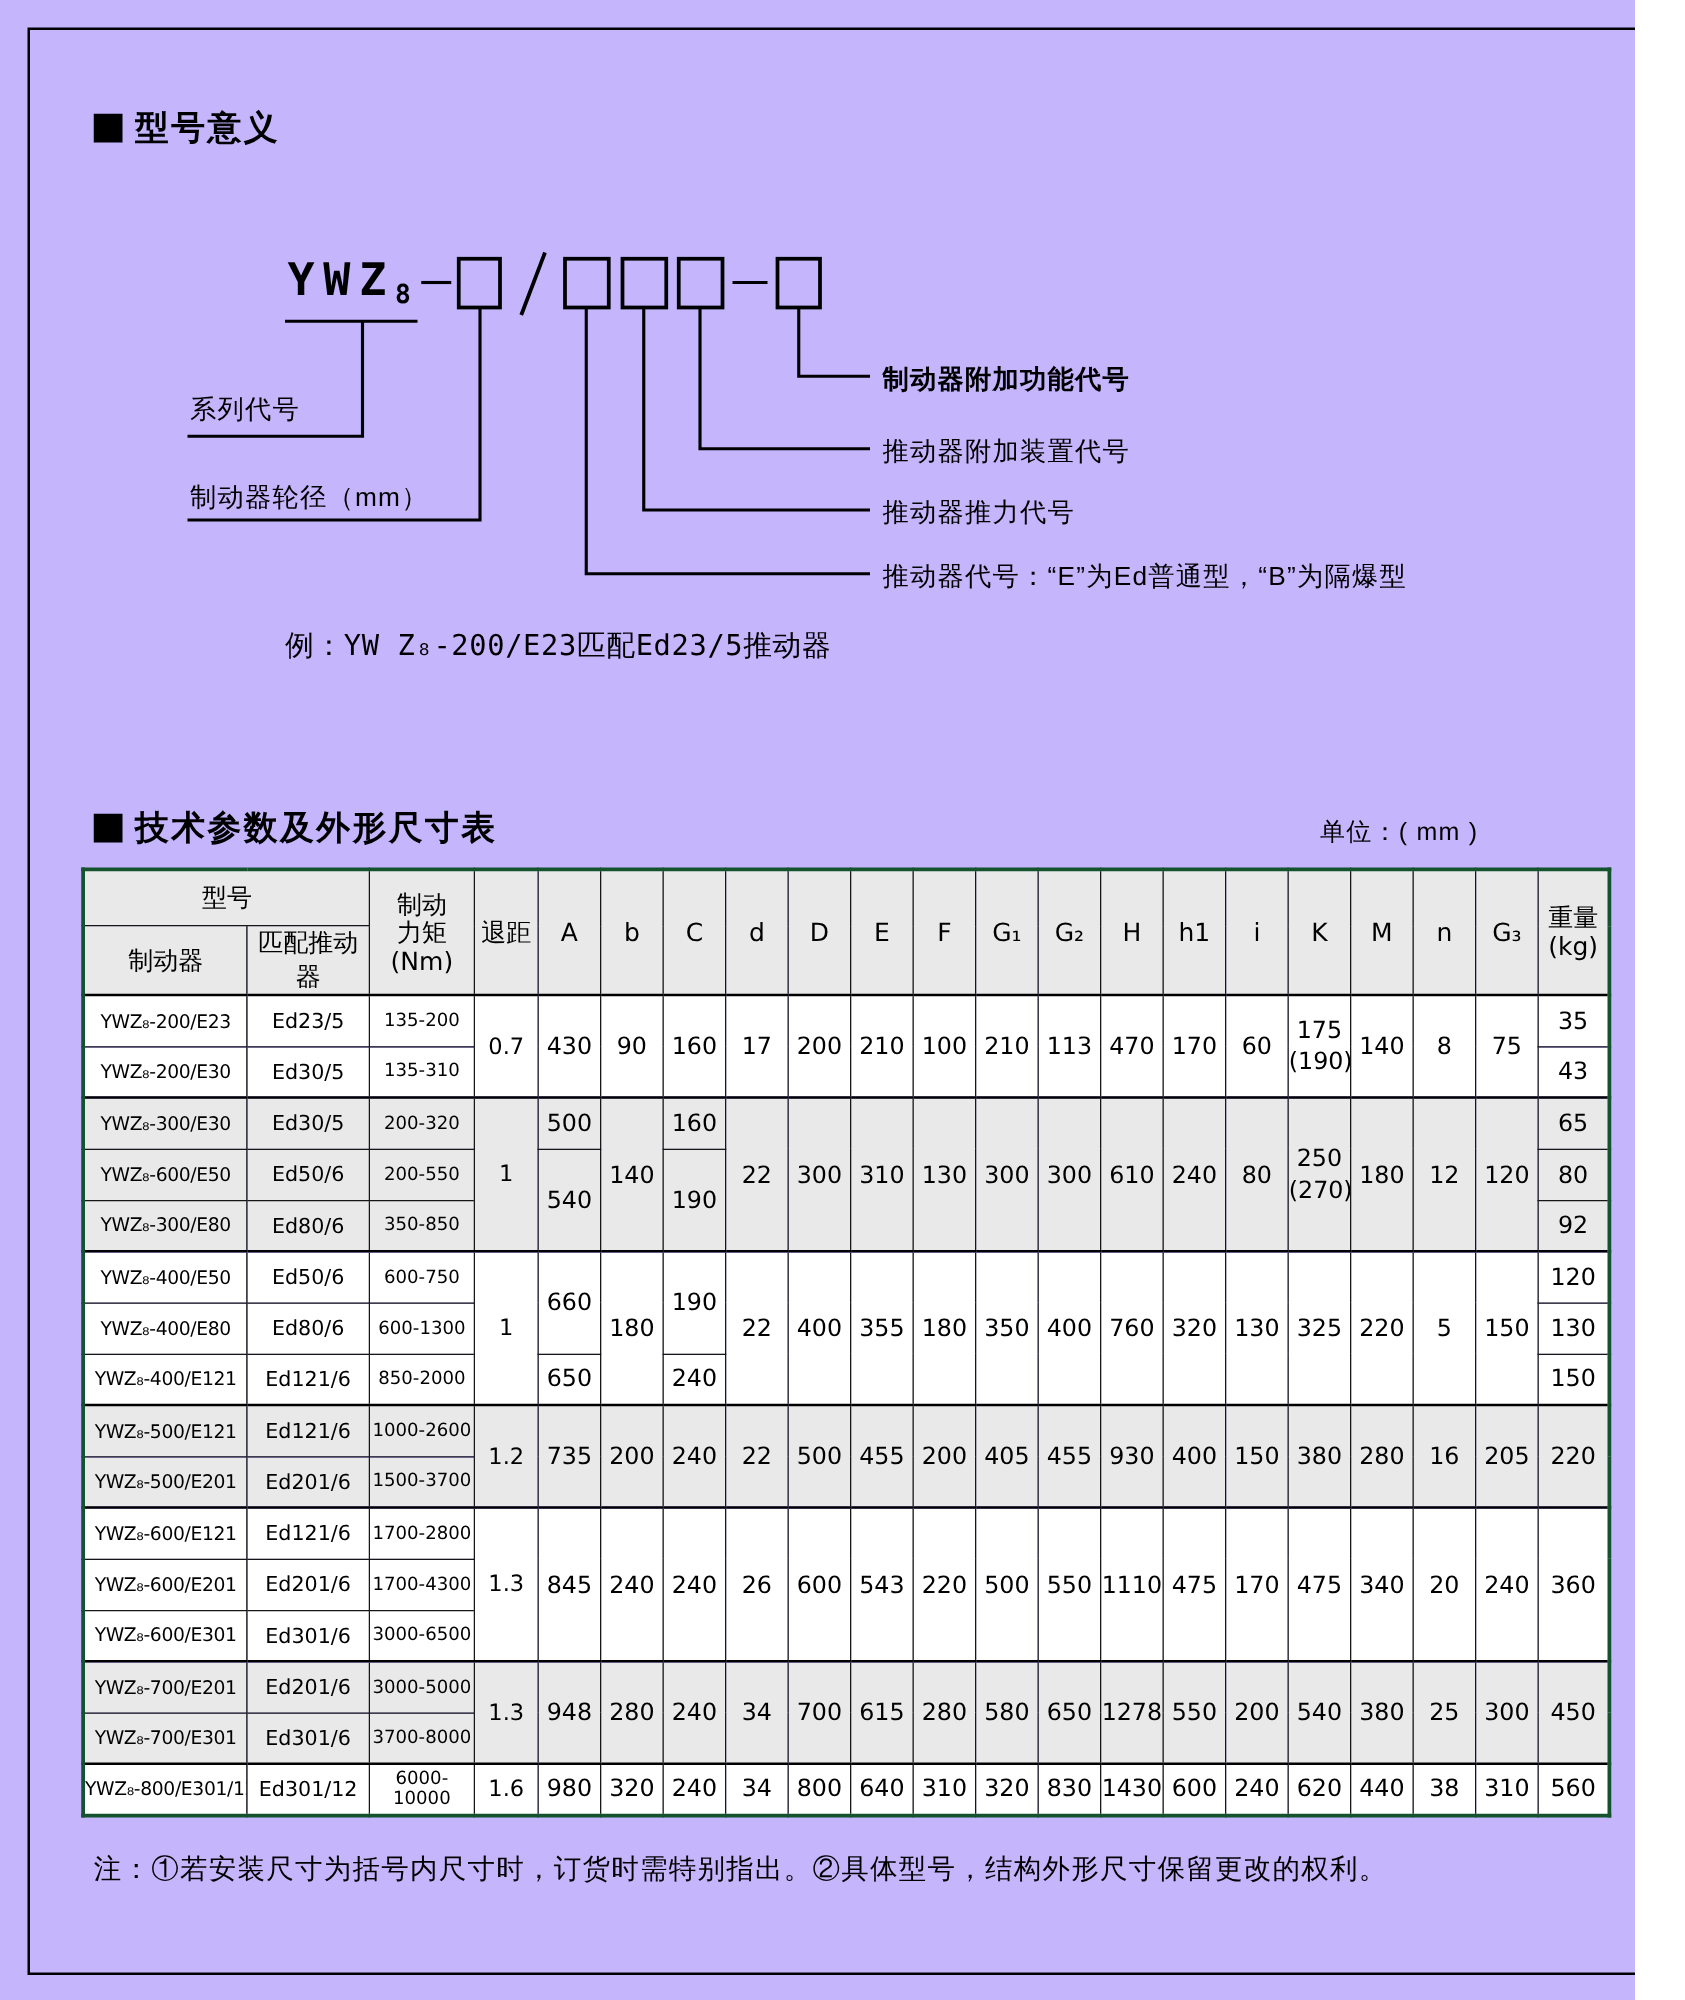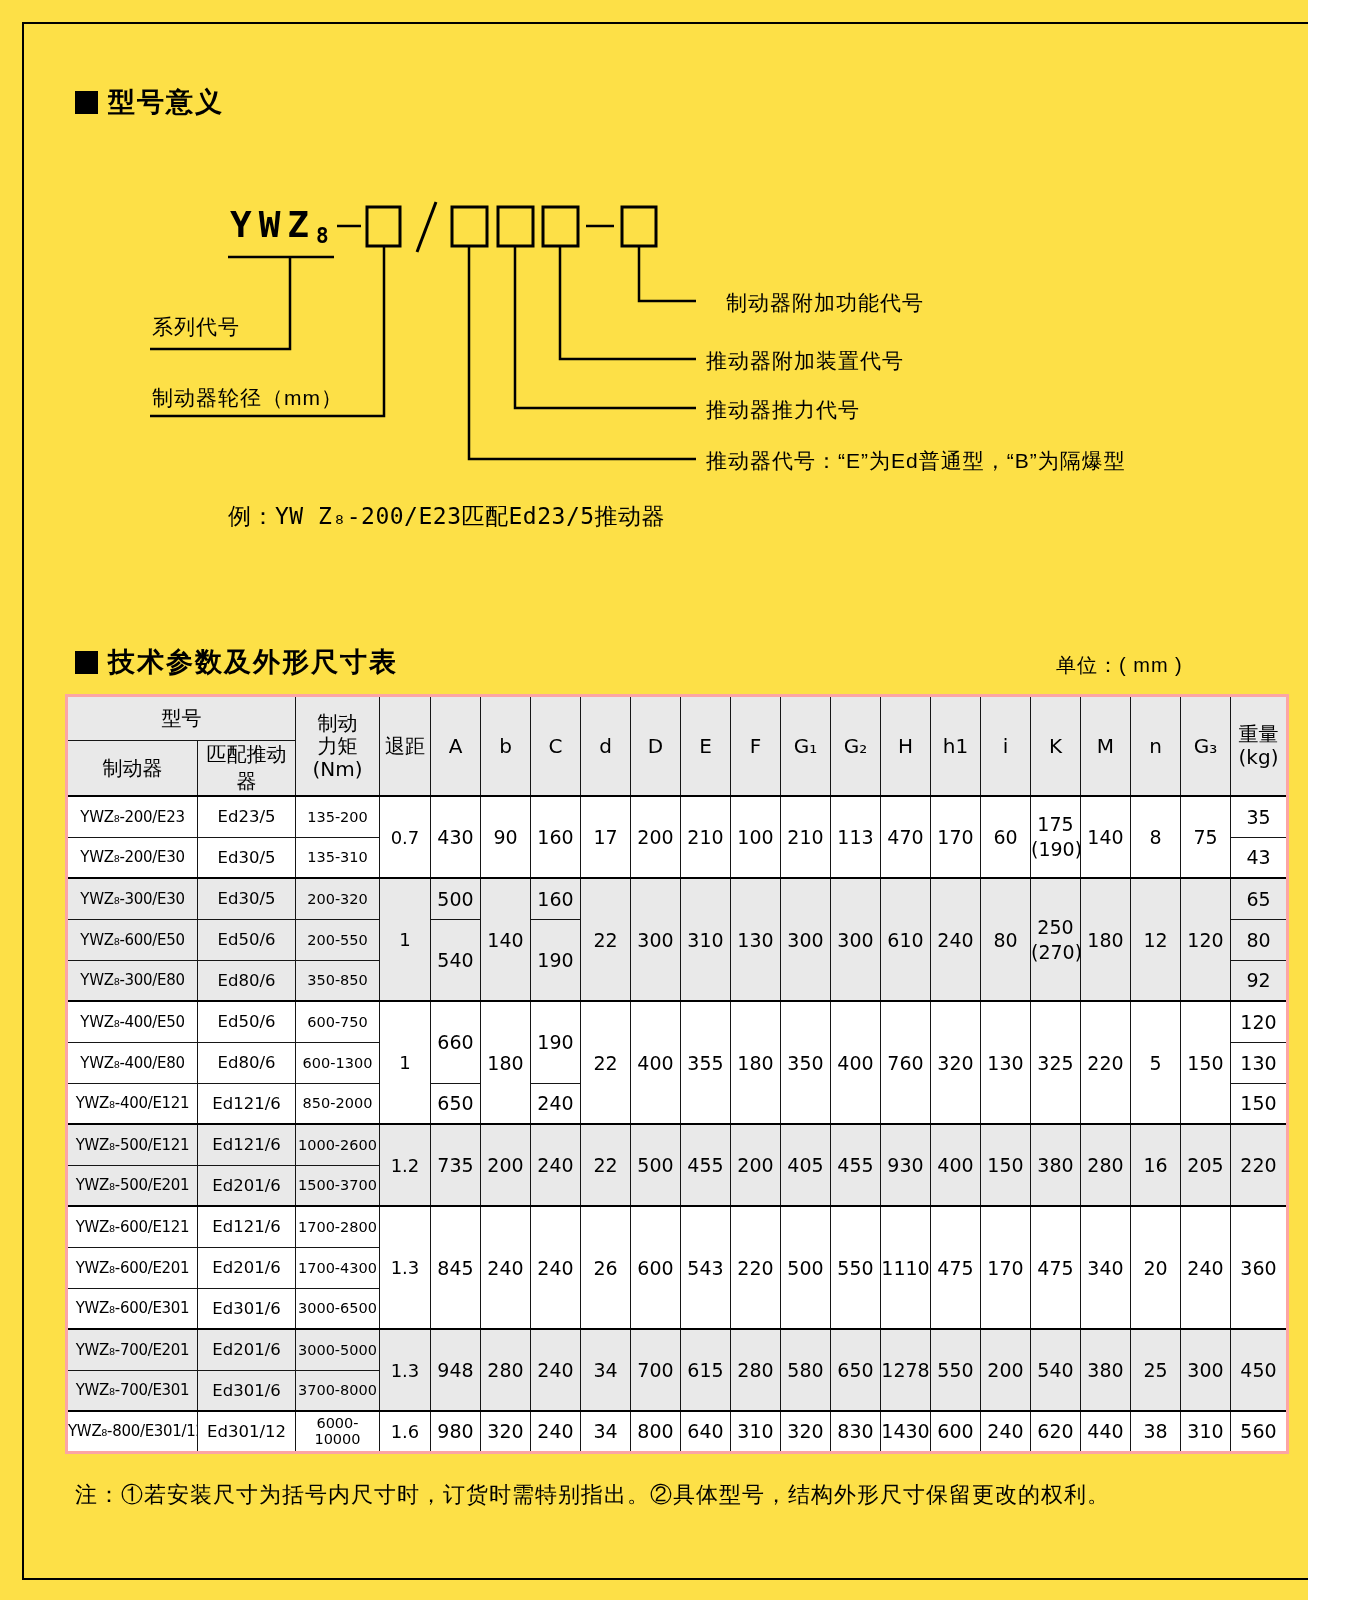--- a/index.html
+++ b/index.html
@@ -1,30 +1,30 @@
 <!DOCTYPE html>
 <html><head>
 <meta charset="utf-8">
 <style>
   html,body{margin:0;padding:0;background:#fff;}
   body{font-family:"Liberation Sans", sans-serif; color:#000;}
-  .page{position:relative;width:1308px;height:1600px;background:#fde047;overflow:hidden;}
+  .page{position:relative;width:1308px;height:1600px;background:#c4b5fd;overflow:hidden;}
   .frame{position:absolute;left:22px;top:22px;width:1302px;height:1554px;border:2px solid #000;}
   .sec-title{position:absolute;font-size:27px;font-weight:bold;letter-spacing:2px;display:flex;align-items:center;gap:10px;}
   .sec-title .sq{display:inline-block;width:23px;height:23px;background:#000;}
   .t1{left:75px;top:84px;}
   .t2{left:75px;top:644px;text-align:right;}
   .unit{position:absolute;left:1056px;top:652px;font-size:20px;letter-spacing:1px;}
   .diagram{position:absolute;left:0;top:0;width:1348px;height:600px;}
   .dsvg{position:absolute;left:0;top:0;}
   .code{position:absolute;left:230px;top:204px;font-family:"DejaVu Sans Mono", monospace;font-weight:bold;font-size:36px;letter-spacing:7px;text-align:right;}
   .code .sub8{font-size:21px;letter-spacing:0;vertical-align:-6px;}
   .dlabel{position:absolute;font-size:21px;letter-spacing:1px;white-space:nowrap;}
   .example{position:absolute;left:228px;top:501px;font-size:23px;font-family:"DejaVu Sans Mono", monospace;letter-spacing:0.5px;}
-  table.spec{position:absolute;left:65px;top:694px;width:1221px;border-collapse:collapse;table-layout:fixed;border:3px solid #fca5a5;}
+  table.spec{position:absolute;left:65px;top:694px;width:1221px;border-collapse:collapse;table-layout:fixed;border:3px solid #14532d;}
   table.spec th, table.spec td{border:1px solid #161616;text-align:center;vertical-align:middle;padding:0;overflow:hidden;font-family:"DejaVu Sans", sans-serif;}
   table.spec th{font-size:20px;font-weight:normal;background:#e9e9e9;}
   th.small{font-size:18px;white-space:pre-line;line-height:1.15;}
   tr.hd1{height:45px;} tr.hd2{height:46px;}
   tbody tr{height:41px;}
   tbody td{font-size:19px;}
   td.m{font-size:15px;letter-spacing:-0.3px;}
   td.th{font-size:16.5px;}
   td.tq{font-size:14.5px;}
   td.bk{font-size:18px;}
@@ -62,21 +62,21 @@
         <polyline points="384,246 384,416 150,416"></polyline>
         <polyline points="469,246 469,459 696,459"></polyline>
         <polyline points="515,246 515,408 696,408"></polyline>
         <polyline points="560,246 560,359 696,359"></polyline>
         <polyline points="639,246 639,301 696,301"></polyline>
       </g>
     </svg>
     <div class="code"><span>YWZ</span><span class="sub8">8</span></div>
     <div class="dlabel" style="left:152px;top:313px;">系列代号</div>
     <div class="dlabel" style="left:152px;top:384px;">制动器轮径（mm）</div>
-    <div class="dlabel" style="left:726px;top:289px;">制动器附加功能代号</div>
+    <div class="dlabel" style="left:706px;top:289px;font-weight:bold;">制动器附加功能代号</div>
     <div class="dlabel" style="left:706px;top:347px;">推动器附加装置代号</div>
     <div class="dlabel" style="left:706px;top:396px;">推动器推力代号</div>
     <div class="dlabel" style="left:706px;top:447px;">推动器代号：“E”为Ed普通型，“B”为隔爆型</div>
     <div class="example">例：YW Z₈-200/E23匹配Ed23/5推动器</div>
   </div>
 
   <div class="sec-title t2">
     <span class="sq"></span>
     <span>技术参数及外形尺寸表</span>
   </div>

